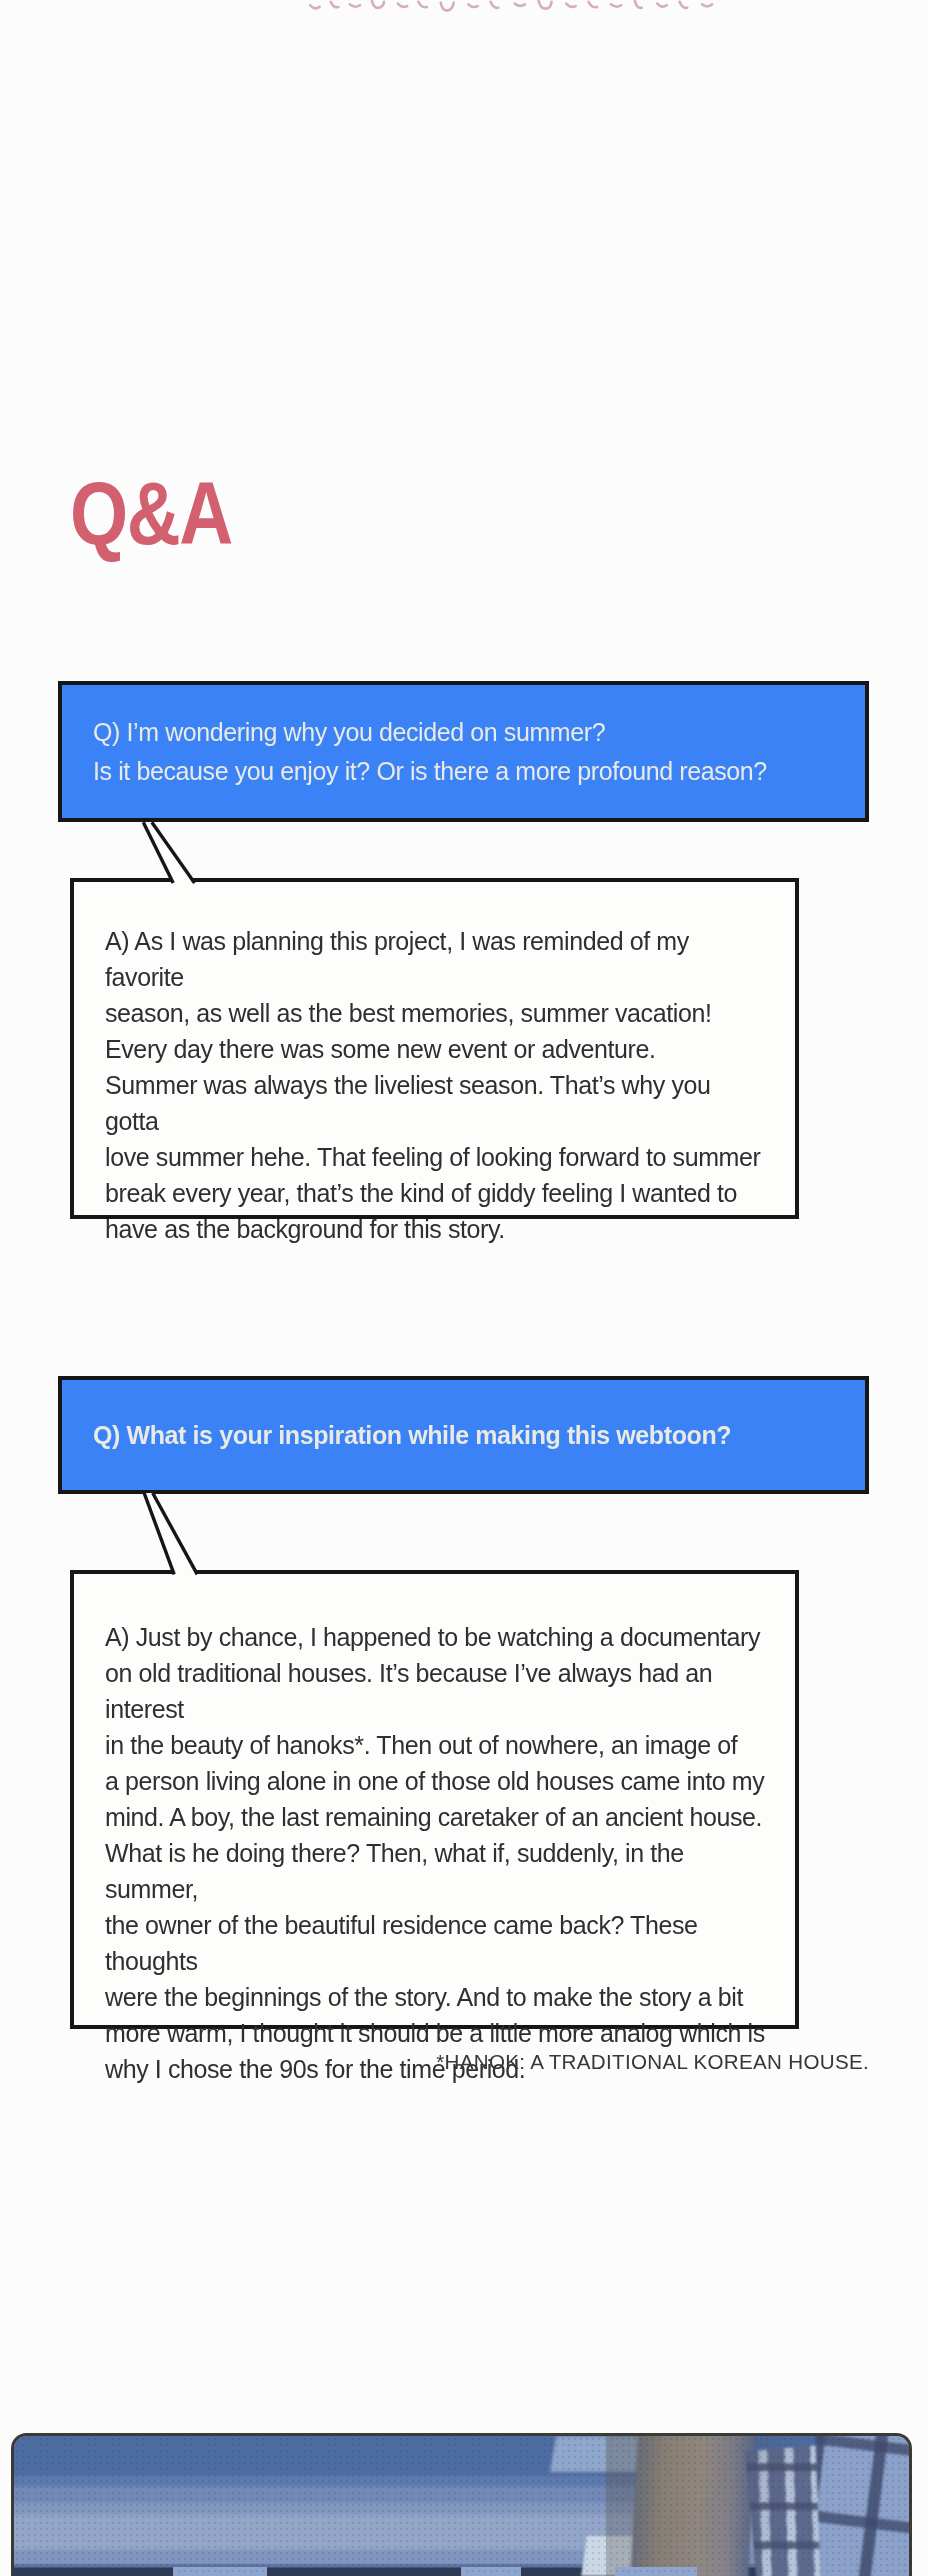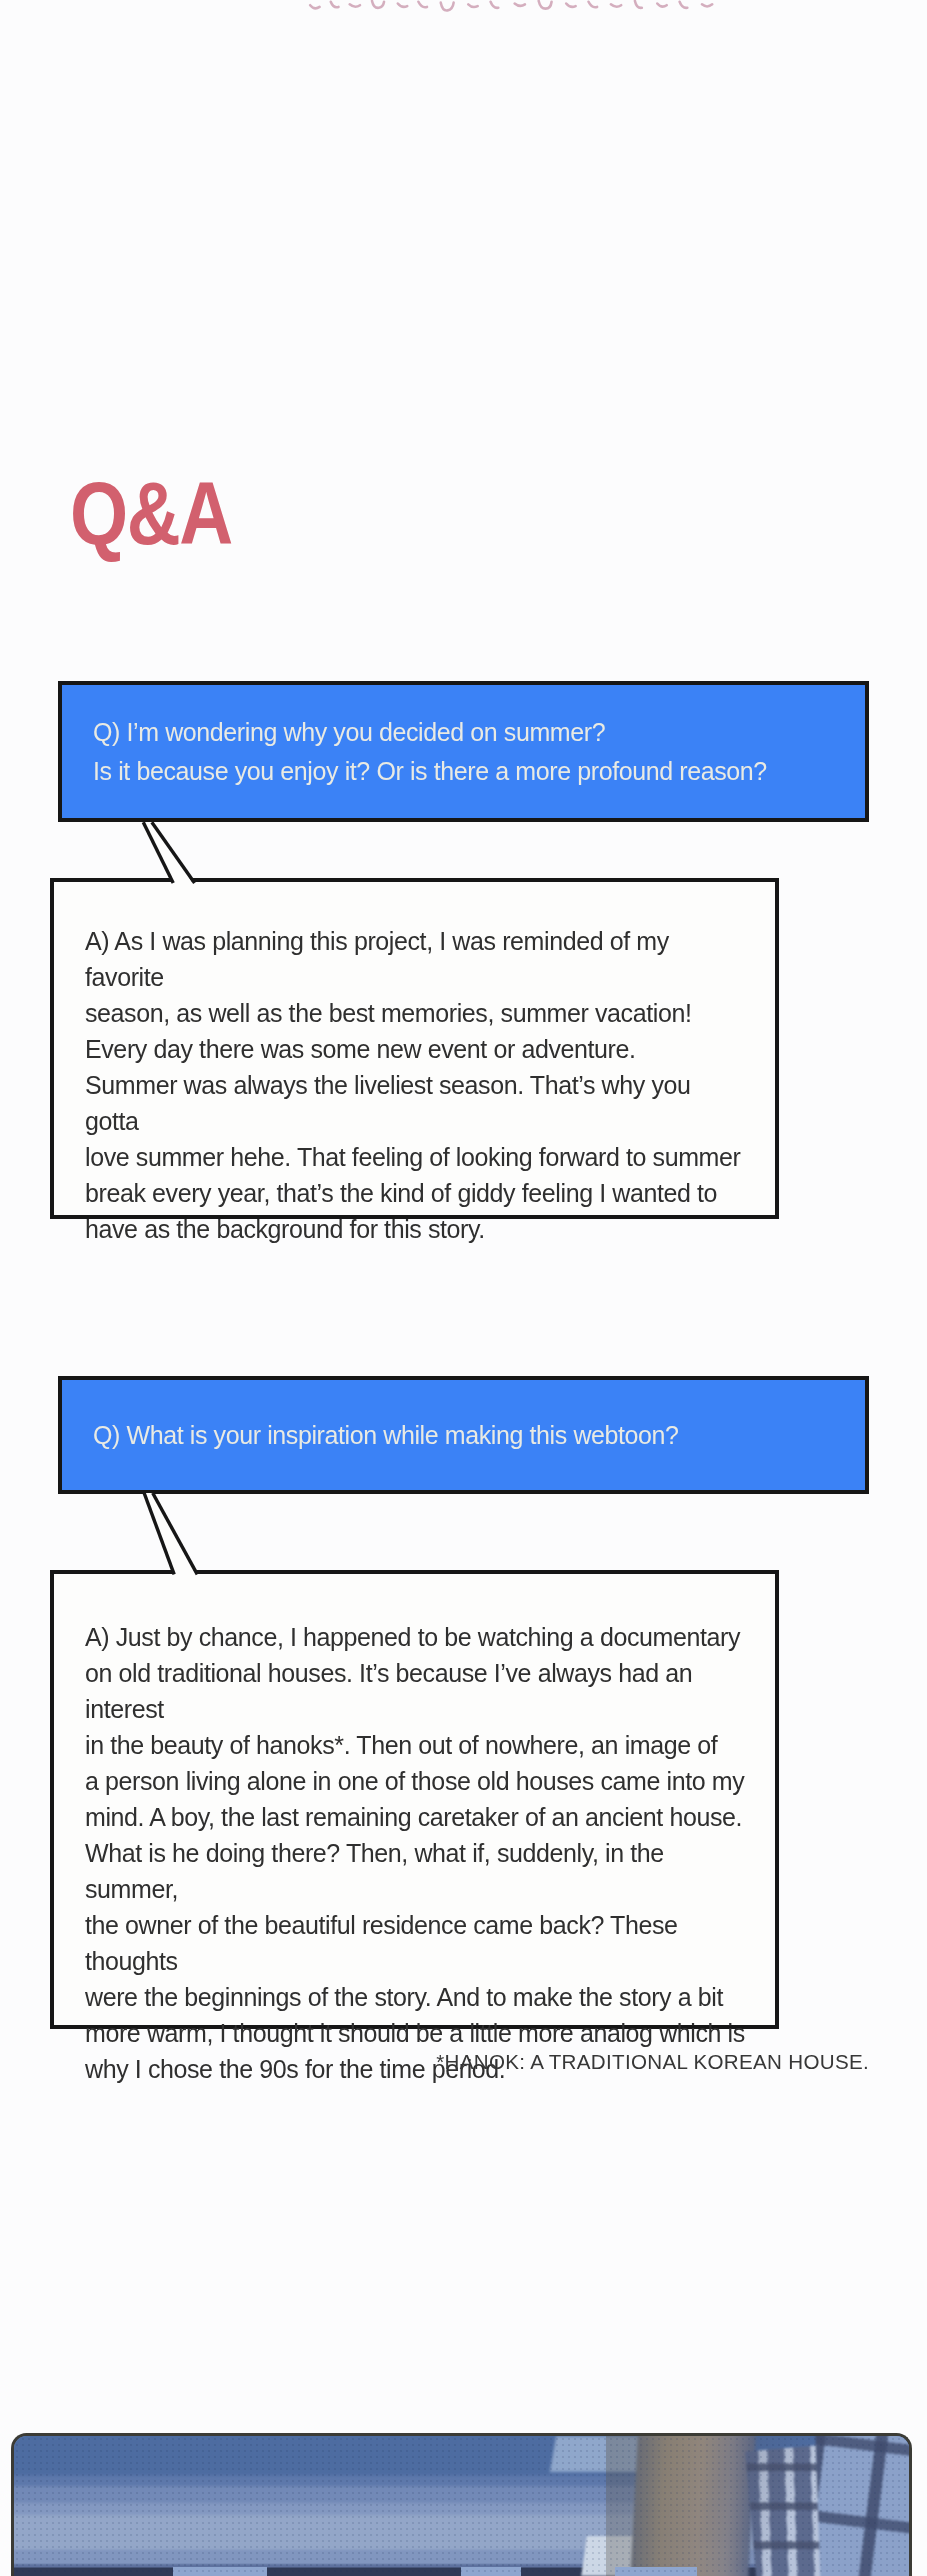--- a/index.html
+++ b/index.html
@@ -43,34 +43,34 @@
     width: 811px;
     box-sizing: border-box;
     background: #3b82f6;
     border: 4.3px solid #161616;
     display: flex;
     flex-direction: column;
     justify-content: center;
     padding: 0 31px;
   }
   .qbox-1 { top: 681px; height: 141px; }
-  .qbox-2 { top: 1376px; height: 118px; }
+  .qbox-2 { top: 1376px; height: 118px; font-weight: bold; }
   .qbox p {
     margin: 0;
     white-space: pre-line;
     font-size: 25px;
     line-height: 39px;
     letter-spacing: -0.4px;
     color: #e9eae3;
   }
 
   
   .abox {
     position: absolute;
-    left: 50px;
+    left: 70px;
     width: 729px;
     box-sizing: border-box;
     background: #fdfdfc;
     border: 4.3px solid #161616;
   }
   .abox-1 { top: 878px; height: 341px; }
   .abox-2 { top: 1570px; height: 459px; }
   .abox p {
     margin: 0;
     padding: 41px 29px 0 31px;

